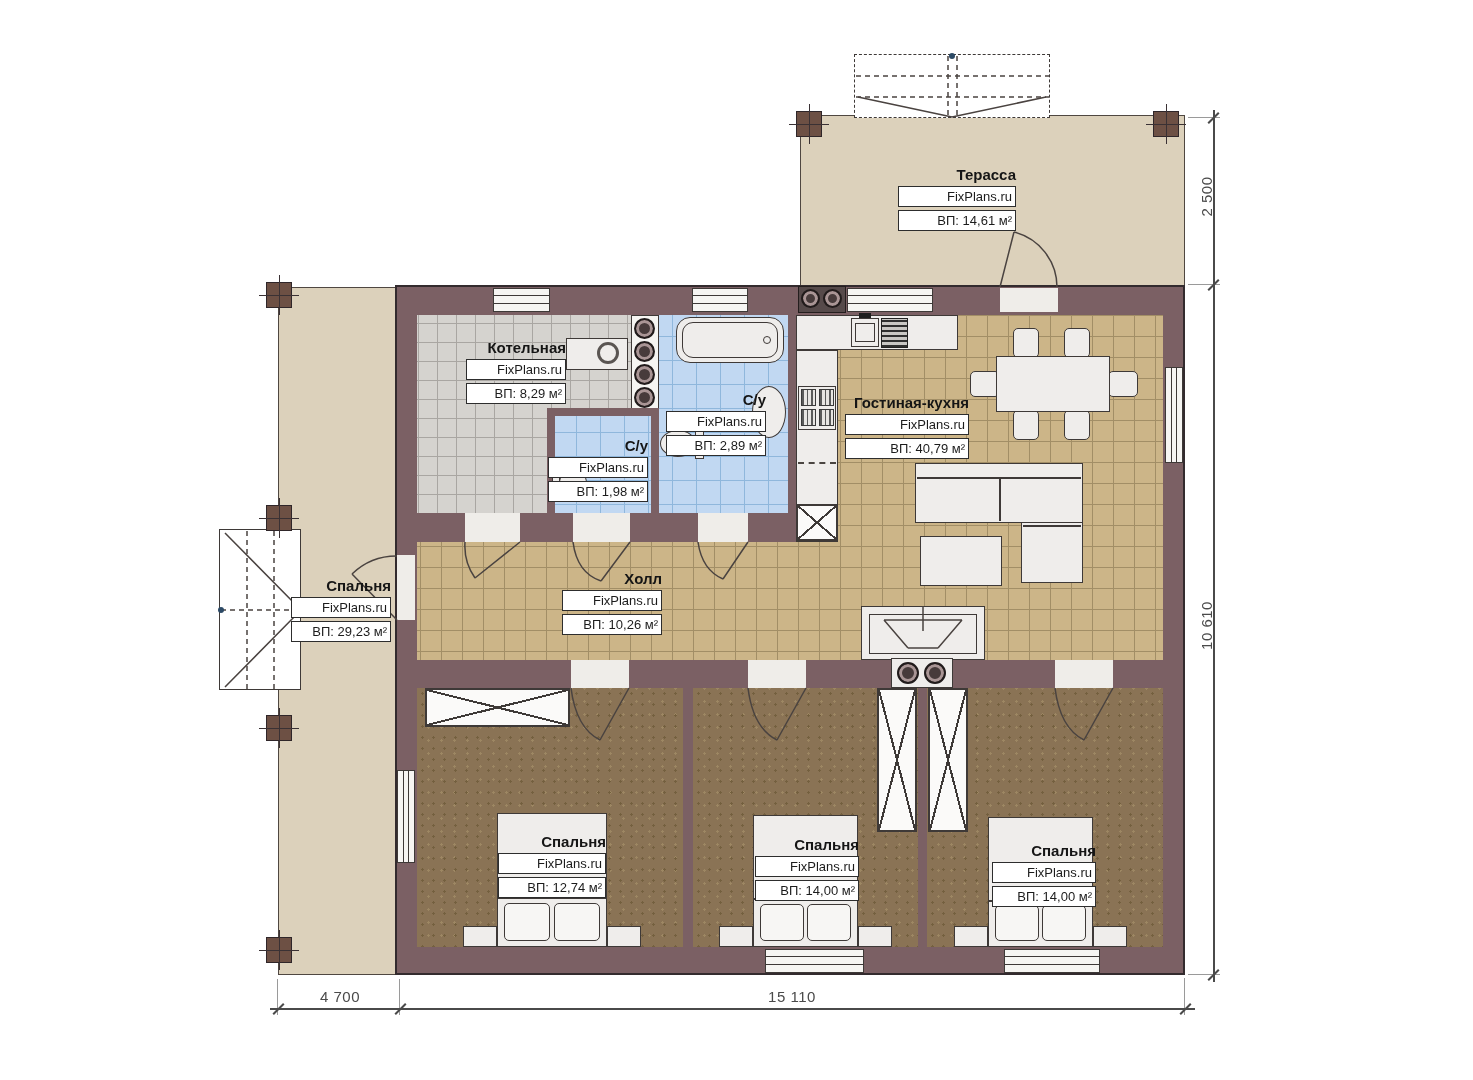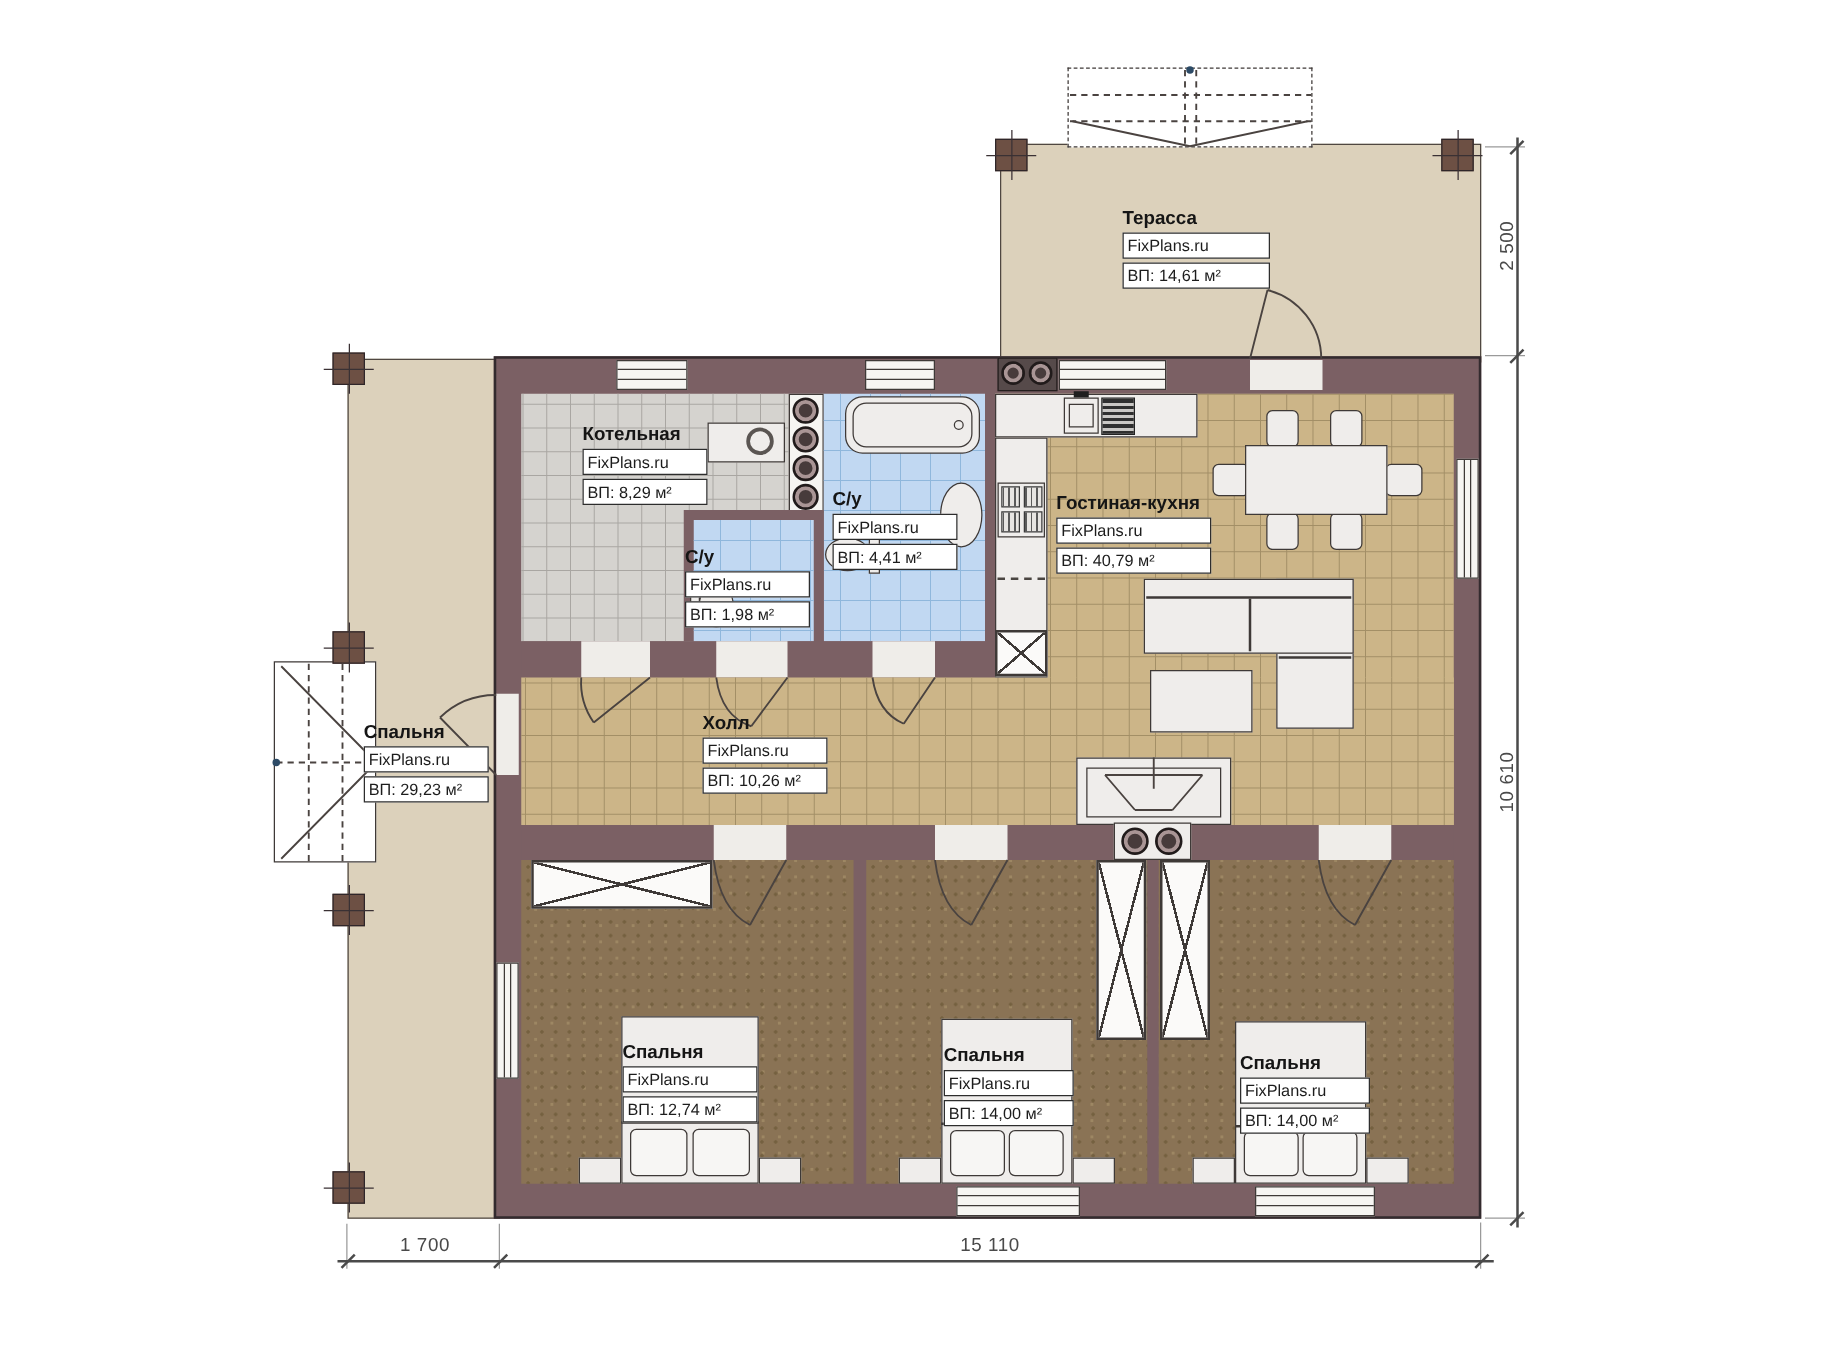--- a/index.html
+++ b/index.html
@@ -30,21 +30,21 @@
   .post{background:#6d5044;border:1.5px solid #2f2629;}
   .post::before{content:'';position:absolute;left:-8px;right:-8px;top:50%;height:1px;background:#3a3134;}
   .post::after{content:'';position:absolute;top:-8px;bottom:-8px;left:50%;width:1px;background:#3a3134;}
   .xbox{background-color:#fbfaf9;border:2px solid #3e3937;
     background-image:
       linear-gradient(to top right,transparent calc(50% - 1px),#3e3937 calc(50% - 1px),#3e3937 calc(50% + 1px),transparent calc(50% + 1px)),
       linear-gradient(to bottom right,transparent calc(50% - 1px),#3e3937 calc(50% - 1px),#3e3937 calc(50% + 1px),transparent calc(50% + 1px));}
   .ring{border-radius:50%;background:#473b3b;border:2px solid #211b1b;box-shadow:inset 0 0 0 3px #a99595;}
   .burner{border:1px solid #3a3a3a;background:repeating-linear-gradient(90deg,#5a5a5a 0 1.5px,#e7e5e2 1.5px 4.5px);}
   .stripes{border:1.5px solid #222;background:repeating-linear-gradient(0deg,#2f2f2f 0 2.5px,#c9c7c4 2.5px 5px);}
-  .rlabel{position:absolute;text-align:left;z-index:30;}
+  .rlabel{position:absolute;text-align:right;z-index:30;}
   .rtitle{font-weight:bold;font-size:15px;color:#151515;white-space:nowrap;}
   .lbox{background:#fff;border:1.5px solid #2d2d2d;font-size:13px;line-height:17px;
         color:#1c1c1c;padding:1px 3px;margin-top:3px;white-space:nowrap;}
   .dim{position:absolute;color:#4a4a4a;font-size:15px;text-align:center;letter-spacing:.5px;}
   .dline{background:#4a4a4a;}
   .tick{position:absolute;width:15px;height:2px;background:#4a4a4a;transform:rotate(-45deg);}
   .ext{background:#9a9a9a;}
   .pillow{background:#f7f6f4;border:1.5px solid #3e3937;border-radius:5px;}
   .thin{background:#3e3937;}
 </style>
@@ -207,21 +207,21 @@
     <div class="lbox">ВП: 14,61 м²</div>
   </div>
   <div class="rlabel" style="left:466px;top:339px;width:100px;">
     <div class="rtitle">Котельная</div>
     <div class="lbox">FixPlans.ru</div>
     <div class="lbox">ВП: 8,29 м²</div>
   </div>
   <div class="rlabel" style="left:666px;top:391px;width:100px;">
     <div class="rtitle">С/у</div>
     <div class="lbox">FixPlans.ru</div>
-    <div class="lbox">ВП: 4,41 м²</div>
+    <div class="lbox">ВП: 2,89 м²</div>
   </div>
   <div class="rlabel" style="left:548px;top:437px;width:100px;">
     <div class="rtitle">С/у</div>
     <div class="lbox">FixPlans.ru</div>
     <div class="lbox">ВП: 1,98 м²</div>
   </div>
   <div class="rlabel" style="left:845px;top:394px;width:124px;">
     <div class="rtitle">Гостиная-кухня</div>
     <div class="lbox">FixPlans.ru</div>
     <div class="lbox">ВП: 40,79 м²</div>
@@ -252,21 +252,21 @@
     <div class="lbox">ВП: 14,00 м²</div>
   </div>
 
   <div class="a ext" style="left:277px;top:979px;width:1px;height:36px;"></div>
   <div class="a ext" style="left:399px;top:979px;width:1px;height:36px;"></div>
   <div class="a ext" style="left:1184px;top:978px;width:1px;height:37px;"></div>
   <div class="a dline" style="left:270px;top:1008px;width:925px;height:1.5px;"></div>
   <div class="tick" style="left:271px;top:1008px;"></div>
   <div class="tick" style="left:393px;top:1008px;"></div>
   <div class="tick" style="left:1178px;top:1008px;"></div>
-  <div class="dim" style="left:305px;top:988px;width:70px;">1 700</div>
+  <div class="dim" style="left:305px;top:988px;width:70px;">4 700</div>
   <div class="dim" style="left:752px;top:988px;width:80px;">15 110</div>
 
   <div class="a ext" style="left:1188px;top:117px;width:32px;height:1px;"></div>
   <div class="a ext" style="left:1188px;top:284px;width:32px;height:1px;"></div>
   <div class="a ext" style="left:1188px;top:974px;width:32px;height:1px;"></div>
   <div class="a dline" style="left:1213px;top:110px;width:1.5px;height:872px;"></div>
   <div class="tick" style="left:1206px;top:117px;"></div>
   <div class="tick" style="left:1206px;top:284px;"></div>
   <div class="tick" style="left:1206px;top:974px;"></div>
   <div class="dim" style="left:1171px;top:188px;width:70px;transform:rotate(-90deg);">2 500</div>

